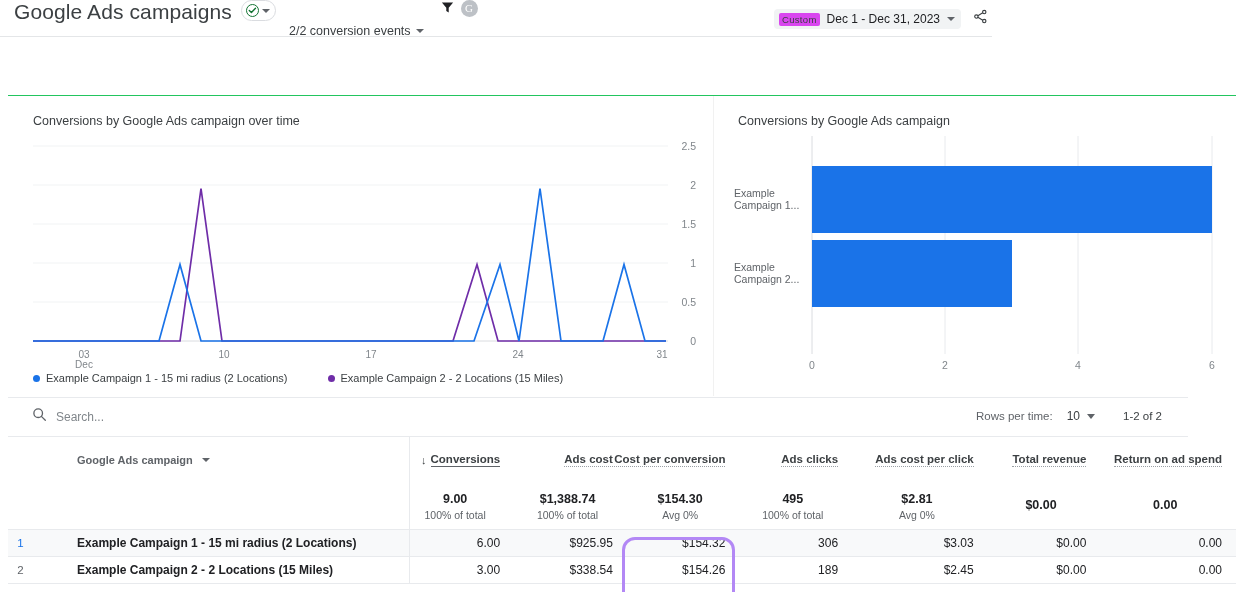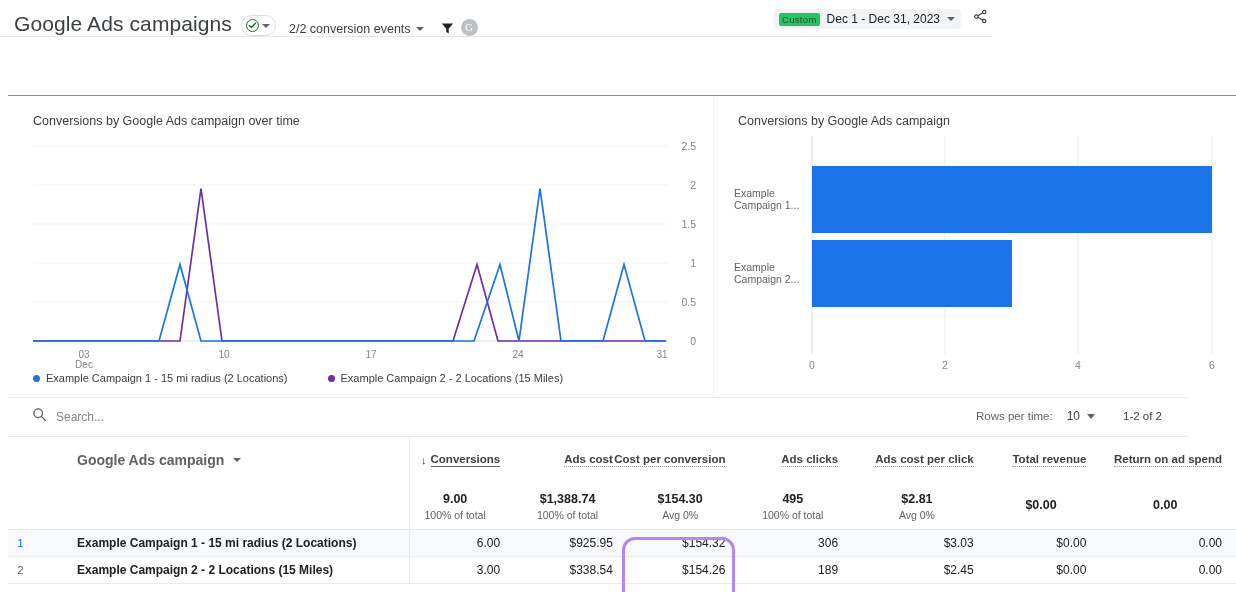--- a/index.html
+++ b/index.html
@@ -9,21 +9,21 @@
     font-family: "Liberation Sans", sans-serif;
     color: #3c4043;
     overflow: hidden;
   }
 
   
   #topbar {
     position: absolute; left: 0; top: 0; width: 992px; height: 37px;
     background: #ffffff;
     border-bottom: 1px solid #e4e6e8;
-    display: flex; align-items: flex-end;
+    display: flex; align-items: flex-start;
   }
   #page-title {
     margin-left: 14px;
     font-size: 21px;
     font-weight: 400;
     color: #3c4043;
     letter-spacing: .1px;
     white-space: nowrap;
   }
   .chip-pill {
@@ -68,21 +68,21 @@
     position: absolute; right: 31px; top: 9px;
     height: 20px;
     background: #f1f3f4;
     border-radius: 4px;
     display: flex; align-items: center;
     padding: 0 6px 0 5px;
     gap: 7px;
   }
   #dr-custom {
     font-size: 9.5px; color: #3c4043; letter-spacing: .3px;
-    background: #22c55e; border-radius: 2px; padding: 1px 3px;
+    background: #d946ef; border-radius: 2px; padding: 1px 3px;
   }
   #dr-value { font-size: 12px; color: #202124; white-space: nowrap; }
   #share-icon { position: absolute; right: 4px; top: 9px; }
 
   
   #gapstrip { position: absolute; left:0; top:37px; width:1236px; height:58px; background:#fff; }
   #report {
     position: absolute; left: 8px; top: 95px;
     width: 1236px; height: 497px;
     background: #ffffff;
@@ -153,21 +153,21 @@
     font-size: 11.5px; color: #3c4043;
     border-bottom: 1px dotted #9aa0a6;
     padding-bottom: 1px;
     white-space: nowrap;
   }
   .hdr-text.solid { border-bottom: 1px solid #5f6368; }
   .sort-arrow { font-size: 11px; color: #3c4043; margin-right: 4px; }
   .dim-hdr {
     display: flex; align-items: center; gap: 9px;
     padding-left: 44px; height: 46px;
-    font-size: 14px; color: #5f6368;
+    font-size: 11px; color: #5f6368;
   }
   .dim-caret {
     width: 0; height: 0;
     border-left: 4px solid transparent;
     border-right: 4px solid transparent;
     border-top: 4.5px solid #5f6368;
   }
   .dimcell-border { border-right: 1px solid #e8eaed; }
 
   .summary-row td { height: 46px; border-bottom: 1px solid #e8eaed; }

